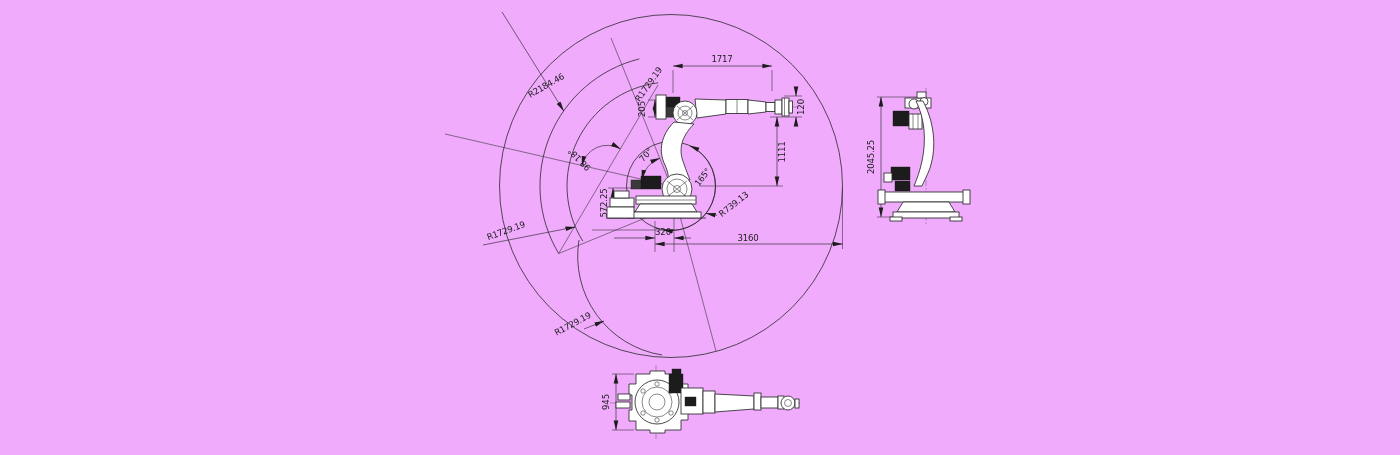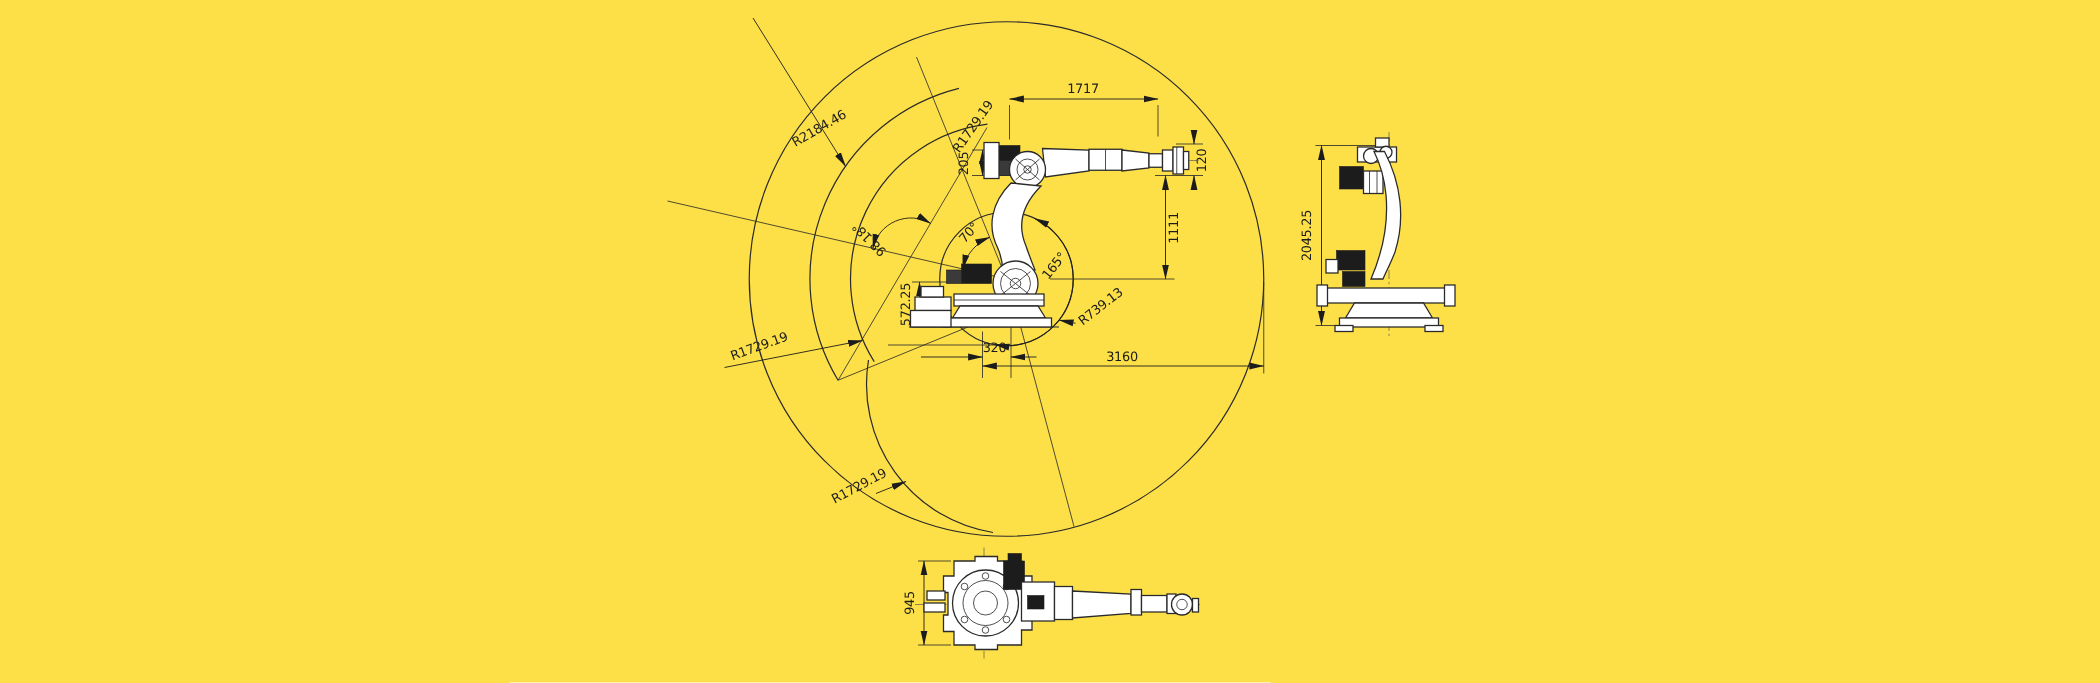--- a/index.html
+++ b/index.html
@@ -1,16 +1,16 @@
 <!DOCTYPE html>
 <html><head>
 <meta charset="utf-8">
 <style>
   html,body{margin:0;padding:0;background:#fff;}
-  .stage{position:relative;width:1400px;height:455px;background:#fde047;overflow:hidden;
+  .stage{position:relative;width:1400px;height:455px;background:#f0abfc;overflow:hidden;
          font-family:"DejaVu Sans", "Liberation Sans", sans-serif;}
   svg text{font-family:"DejaVu Sans","Liberation Sans",sans-serif;font-size:8.6px;fill:#1c1c1c;letter-spacing:-0.2px;}
   .ln{fill:none;stroke:#2a2a2a;stroke-width:0.8;}
   .th{fill:none;stroke:#2a2a2a;stroke-width:0.55;}
   .dim{fill:none;stroke:#1c1c1c;stroke-width:0.6;}
   .cl{fill:none;stroke:#555;stroke-width:0.45;stroke-dasharray:6 2 1.5 2;}
   .wh{fill:#fff;stroke:#2a2a2a;stroke-width:0.85;}
   .dk{fill:#1c1c1c;stroke:#1c1c1c;stroke-width:0.4;}
   .gy{fill:#3a3a3a;stroke:#1c1c1c;stroke-width:0.4;}
 </style>

